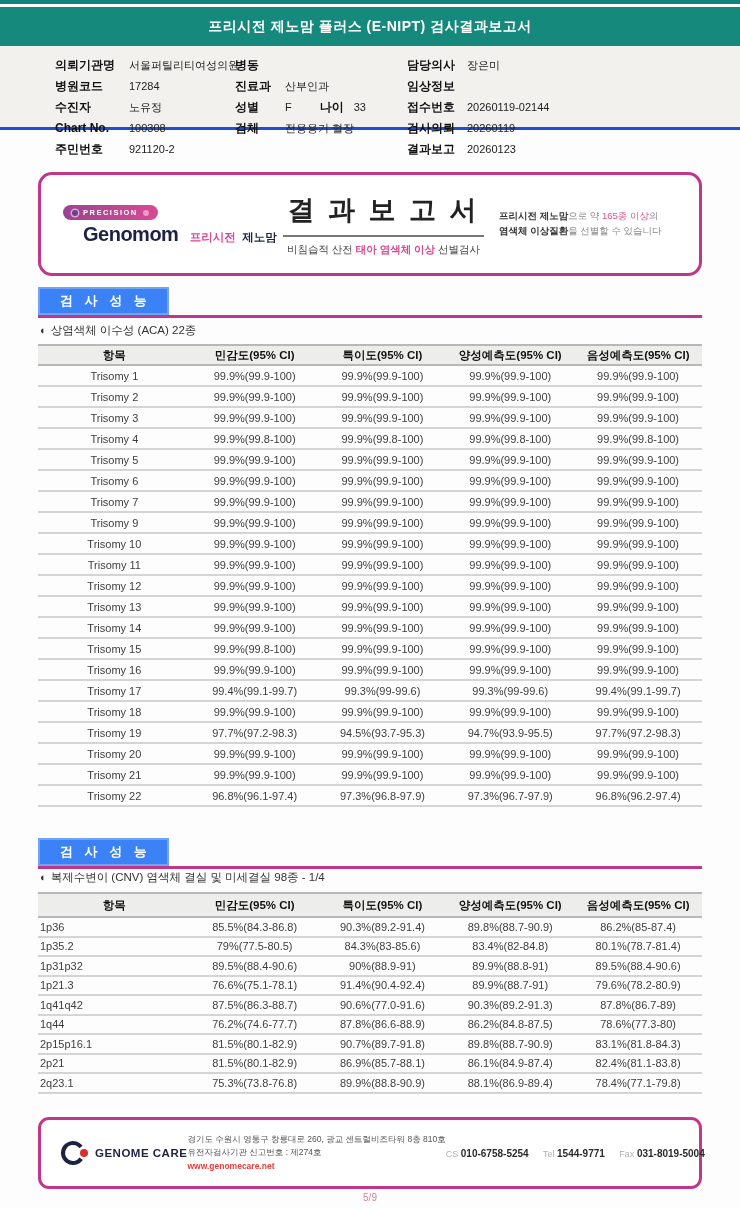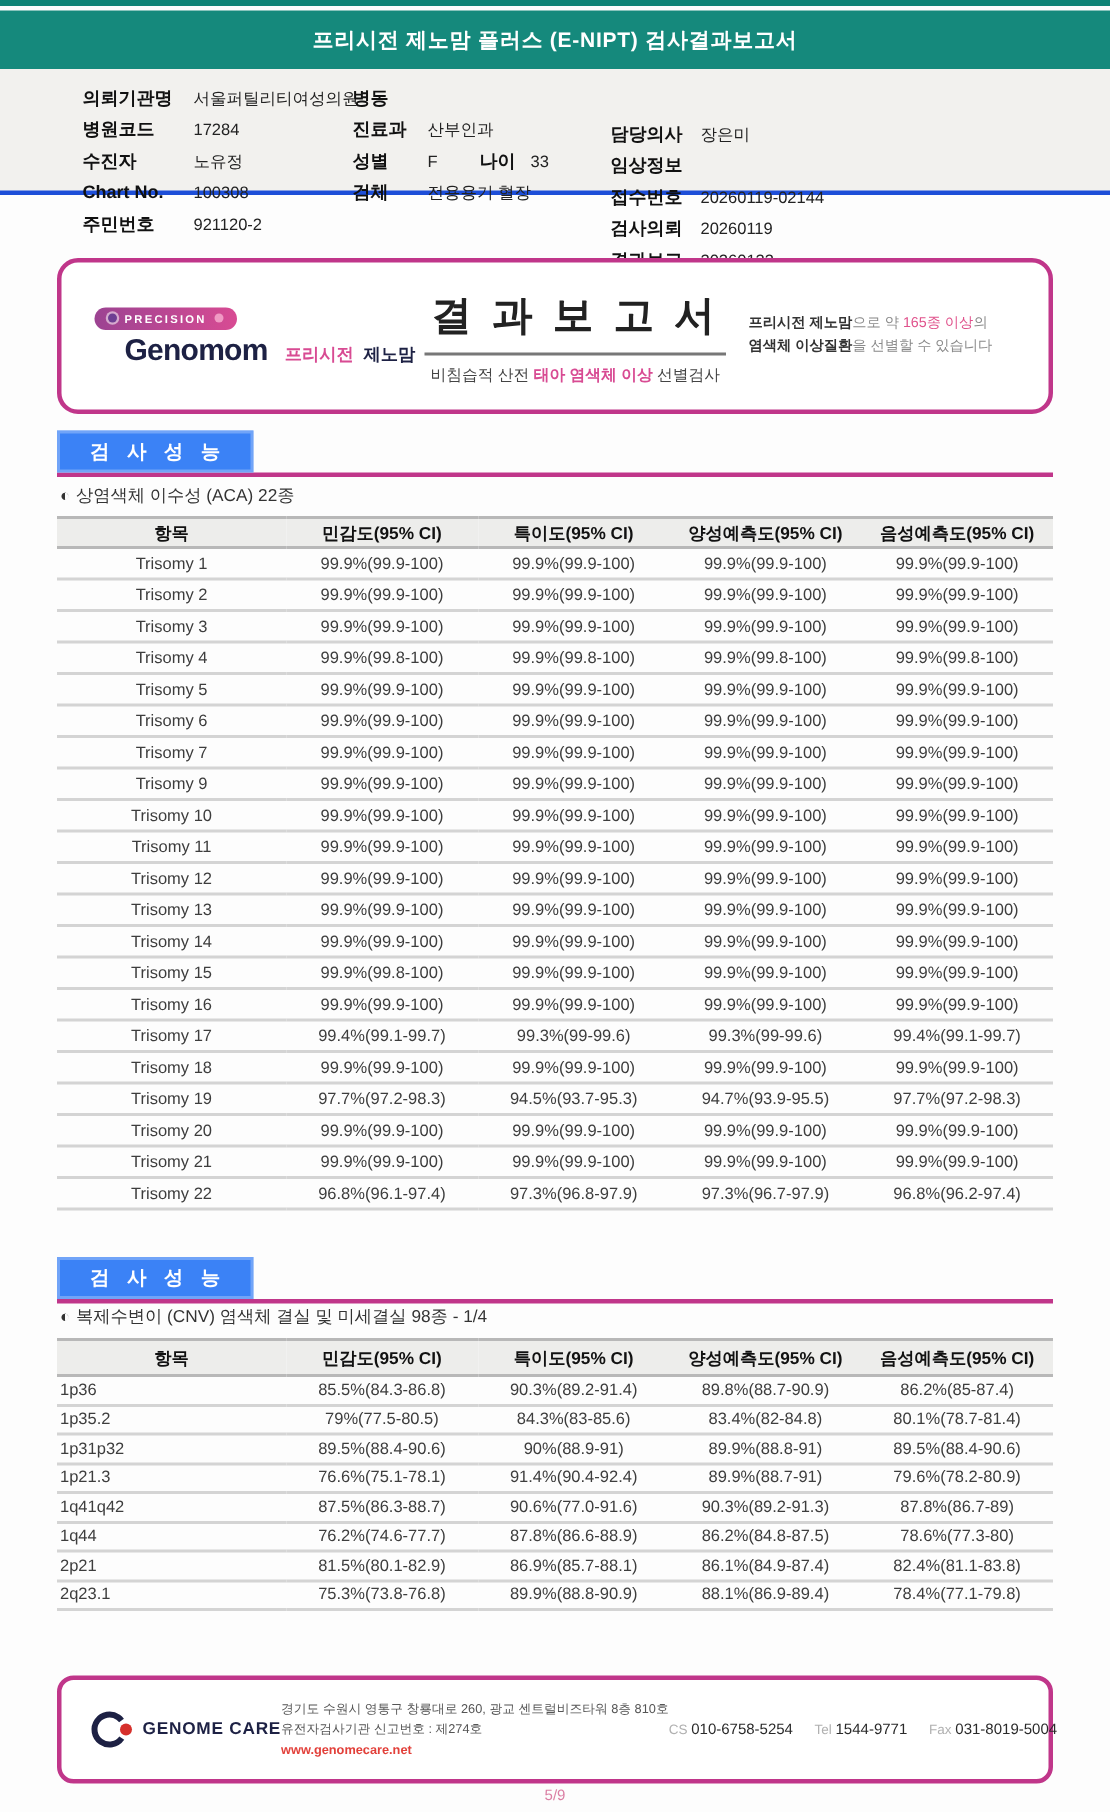--- a/index.html
+++ b/index.html
@@ -9,21 +9,21 @@
 
   
   .titlebar-accent { position:absolute; top:0; left:0; width:740px; height:4px; background:#0f8376; }
   .titlebar { position:absolute; top:7px; left:0; width:740px; height:39px; background:#15897c;
               color:#fff; font-size:14px; font-weight:bold; text-align:center; line-height:39px; letter-spacing:.5px; }
 
   
   .patient { position:absolute; top:46px; left:0; width:740px; height:84px; background:#f2f1ee;
              border-bottom:3px solid #1d4ed8; font-size:11.5px; color:#222; }
   .pcol { position:absolute; top:9px; }
-  .pcol1 { left:55px; } .pcol2 { left:235px; } .pcol3 { left:407px;margin-top:24px; }
+  .pcol1 { left:55px; } .pcol2 { left:235px; } .pcol3 { left:407px; }
   .prow { height:21px; line-height:21px; white-space:nowrap; }
   .plabel { display:inline-block; font-weight:bold; color:#111; font-size:12px; }
   .pcol1 .plabel { width:74px; } .pcol2 .plabel { width:50px; } .pcol3 .plabel { width:60px; }
   .pvalue { font-size:11px; color:#222; }
   .plabel2 { display:inline-block; font-weight:bold; color:#111; font-size:12px; margin-left:28px; margin-right:10px; }
 
   
   .banner { position:absolute; top:172px; left:38px; width:664px; height:104px;
             border:3px solid #c0368a; border-radius:14px; background:#fff;
             display:flex; align-items:center; padding:0 22px; }
@@ -69,21 +69,21 @@
 
   
   .footer { position:absolute; top:1117px; left:38px; width:664px; height:72px;
             border:3px solid #c0368a; border-radius:11px; background:#fff;
             display:flex; align-items:center; padding:0 18px; }
   .logo-wrap { display:flex; align-items:center; gap:6px; width:170px; }
   .logo-text { font-size:11.5px; font-weight:800; color:#1d2144; letter-spacing:.5px; white-space:nowrap; }
   .addr-block { font-size:8.5px; color:#555; line-height:1.6; white-space:nowrap; }
   .addr-link { color:#e2403a; font-weight:bold; text-decoration:none; }
   .contact { margin-left:auto; font-size:9px; color:#b0b0b0; white-space:nowrap; }
-  .contact .num { font-size:10px; font-weight:normal; color:#2a2a2a; margin-right:12px; }
+  .contact .num { font-size:10px; font-weight:bold; color:#2a2a2a; margin-right:12px; }
   .contact .num:last-child { margin-right:0; }
   .pagenum { position:absolute; top:1192px; left:0; width:740px; text-align:center;
              font-size:10px; color:#db7fa4; }
 </style>
 </head>
 <body>
 
 <div class="page">
 
   <div class="titlebar-accent"></div>
@@ -401,20 +401,27 @@
           <td>87.8%(86.7-89)</td>
         </tr>
         <tr>
           <td>1q44</td>
           <td>76.2%(74.6-77.7)</td>
           <td>87.8%(86.6-88.9)</td>
           <td>86.2%(84.8-87.5)</td>
           <td>78.6%(77.3-80)</td>
         </tr>
         <tr>
+          <td>2p15p16.1</td>
+          <td>81.5%(80.1-82.9)</td>
+          <td>90.7%(89.7-91.8)</td>
+          <td>89.8%(88.7-90.9)</td>
+          <td>83.1%(81.8-84.3)</td>
+        </tr>
+        <tr>
           <td>2p21</td>
           <td>81.5%(80.1-82.9)</td>
           <td>86.9%(85.7-88.1)</td>
           <td>86.1%(84.9-87.4)</td>
           <td>82.4%(81.1-83.8)</td>
         </tr>
         <tr>
           <td>2q23.1</td>
           <td>75.3%(73.8-76.8)</td>
           <td>89.9%(88.8-90.9)</td>

